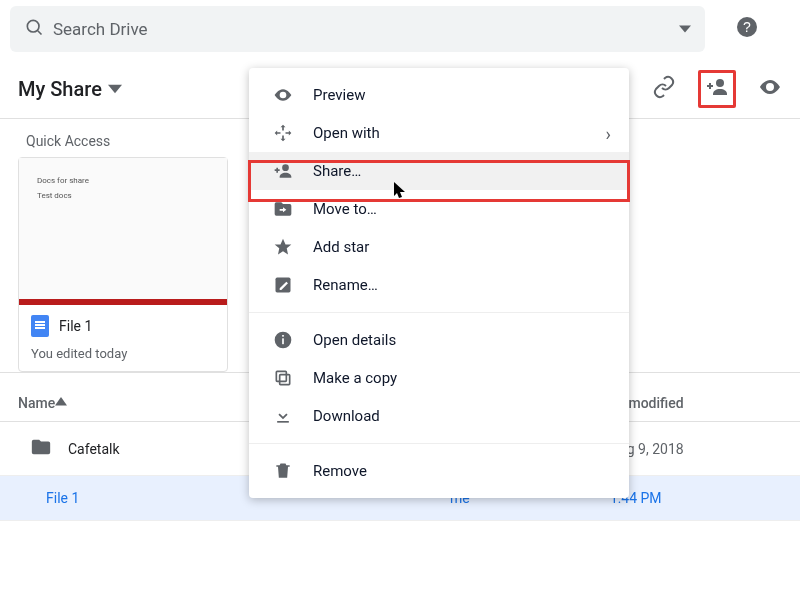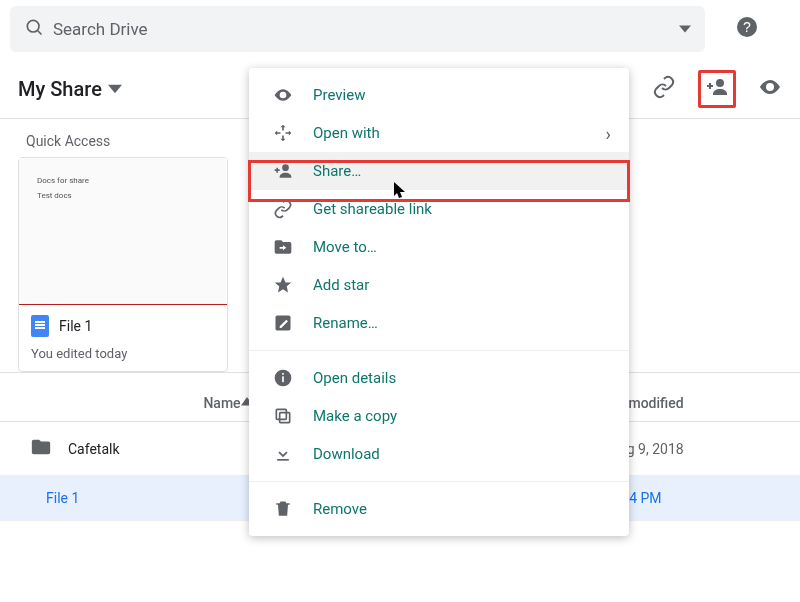--- a/index.html
+++ b/index.html
@@ -64,41 +64,41 @@
     margin-left:18px;
     border:1px solid #e0e0e0;
     border-radius:4px;
     height:215px;
     display:flex;
     flex-direction:column;
   }
   .qa-preview {
     flex:1;
     background:#fafafa;
-    border-bottom:1px solid #b91c1c;
+    border-bottom:6px solid #b91c1c;
     padding:18px;
   }
   .qa-preview .ln { font-size:8px; color:#555; margin-bottom:6px; }
   .qa-meta { padding:10px 12px; }
   .qa-meta .row1 { display:flex; align-items:center; font-size:14px; color:#202124; }
   .qa-meta .row1 .docicon { margin-right:10px; }
   .qa-meta .sub { font-size:13px; color:#5f6368; margin-top:9px; }
 
   
   .list-head {
     display:flex;
     align-items:center;
     padding: 22px 18px 10px 18px;
     font-size:14px;
     color:#5f6368;
     border-top:1px solid #e0e0e0;
     border-bottom:1px solid #e0e0e0;
     font-weight:500;
   }
-  .col-name { flex:0 0 420px; display:flex; align-items:center; cursor:pointer;justify-content:center;}
+  .col-name { flex:0 0 420px; display:flex; align-items:center; cursor:pointer;}
   .col-owner { flex:0 0 160px; }
   .col-mod { flex:1; }
 
   
   .file-row {
     display:flex;
     align-items:center;
     padding:14px 30px;
     font-size:14px;
     border-bottom:1px solid #eee;
@@ -129,21 +129,21 @@
     border-radius:4px;
     box-shadow:0 2px 10px rgba(0,0,0,.25);
     padding:8px 0;
     z-index:10;
   }
   .ctx-item {
     display:flex;
     align-items:center;
     padding:9px 20px;
     font-size:15px;
-    color:#0f766e;
+    color:#0f172a;
     cursor:pointer;
     position:relative;
   }
   .ctx-item .mi { width:28px; display:flex; justify-content:center; color:#5f6368; }
   .ctx-item .lbl { margin-left:16px; flex:1; }
   .ctx-item.submenu::after{
     content:"›"; color:#5f6368; font-size:18px; position:absolute; right:18px;
   }
   .ctx-sep { height:1px; background:#eee; margin:8px 0; }
   .ctx-item.hl { background:#f1f1f1; }
@@ -282,29 +282,20 @@
         <svg width="20" height="20" viewBox="0 0 24 24" fill="#5f6368">
           <circle cx="15" cy="8" r="4"></circle>
           <path d="M15 14c-4 0-7 2-7 5v1h14v-1c0-3-3-5-7-5z"></path>
           <path d="M5 8v6M2 11h6" stroke="#5f6368" stroke-width="2"></path>
         </svg>
       </span>
       <span class="lbl">Share…</span>
     </div>
     <div class="ctx-item">
       <span class="mi">
-        <svg width="20" height="20" viewBox="0 0 24 24" fill="none" stroke="#5f6368" stroke-width="2">
-          <path d="M10 13a5 5 0 0 0 7 0l3-3a5 5 0 0 0-7-7l-1 1"></path>
-          <path d="M14 11a5 5 0 0 0-7 0l-3 3a5 5 0 0 0 7 7l1-1"></path>
-        </svg>
-      </span>
-      <span class="lbl">Get shareable link</span>
-    </div>
-    <div class="ctx-item">
-      <span class="mi">
         <svg width="20" height="20" viewBox="0 0 24 24" fill="#5f6368">
           <path d="M10 4H4a2 2 0 0 0-2 2v12a2 2 0 0 0 2 2h16a2 2 0 0 0 2-2V8a2 2 0 0 0-2-2h-8l-2-2z"></path>
           <path d="M12 10l4 3-4 3v-2h-4v-2h4z" fill="#fff"></path>
         </svg>
       </span>
       <span class="lbl">Move to…</span>
     </div>
     <div class="ctx-item">
       <span class="mi">
         <svg width="20" height="20" viewBox="0 0 24 24" fill="#5f6368">

